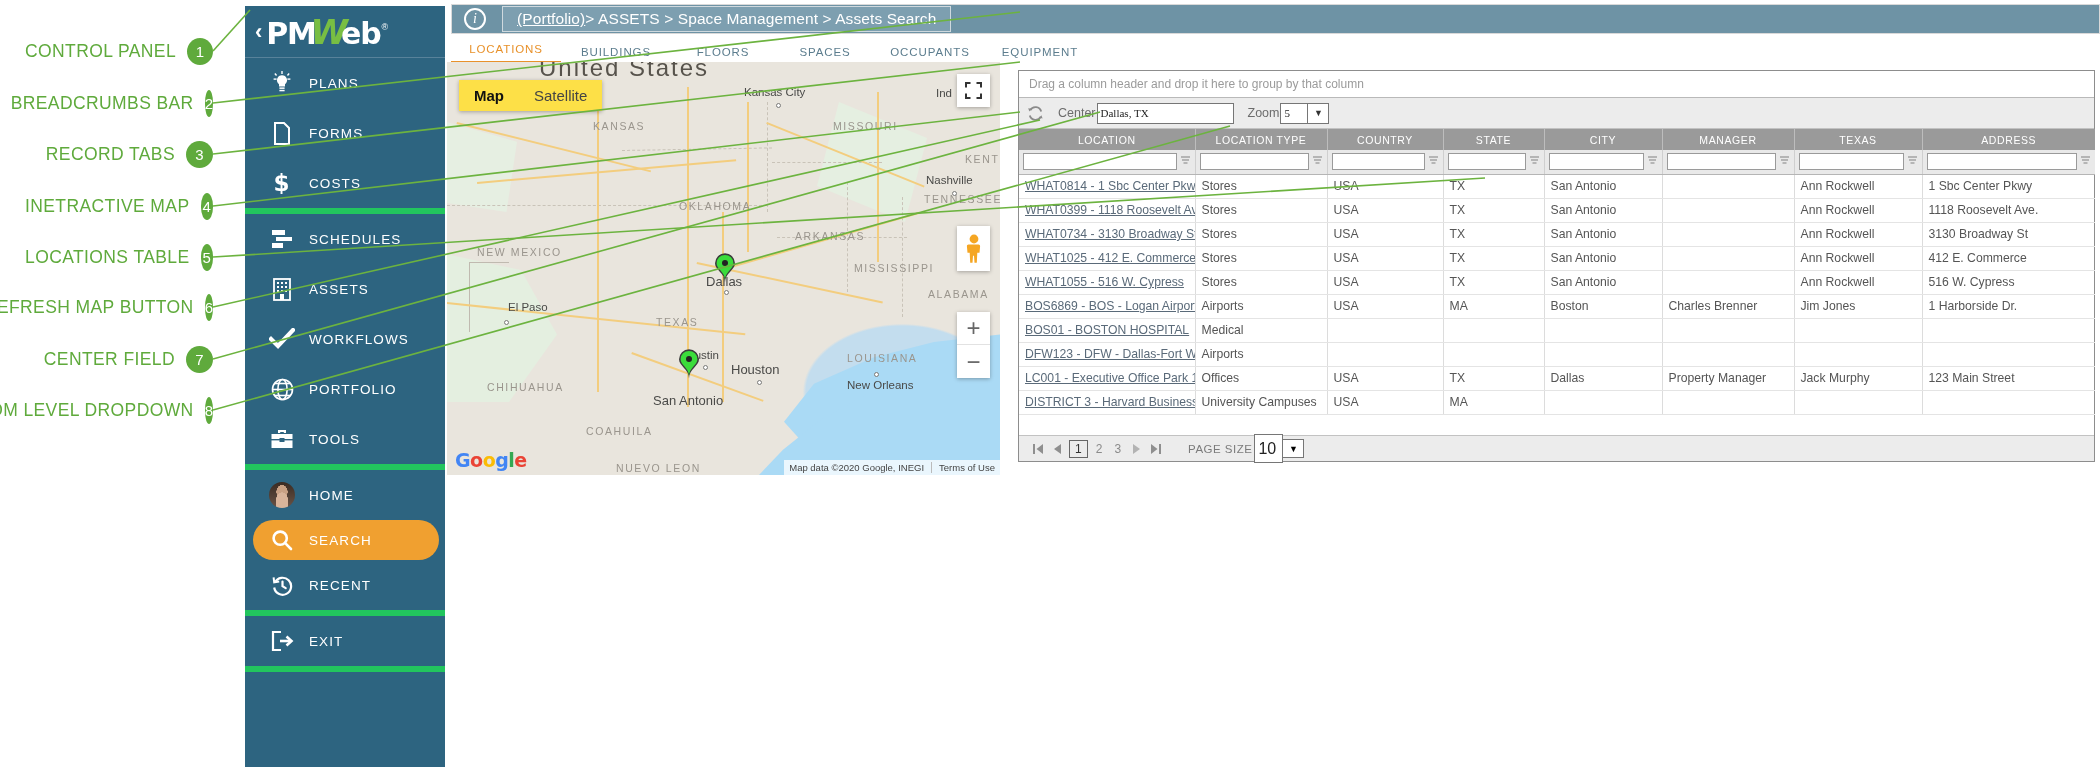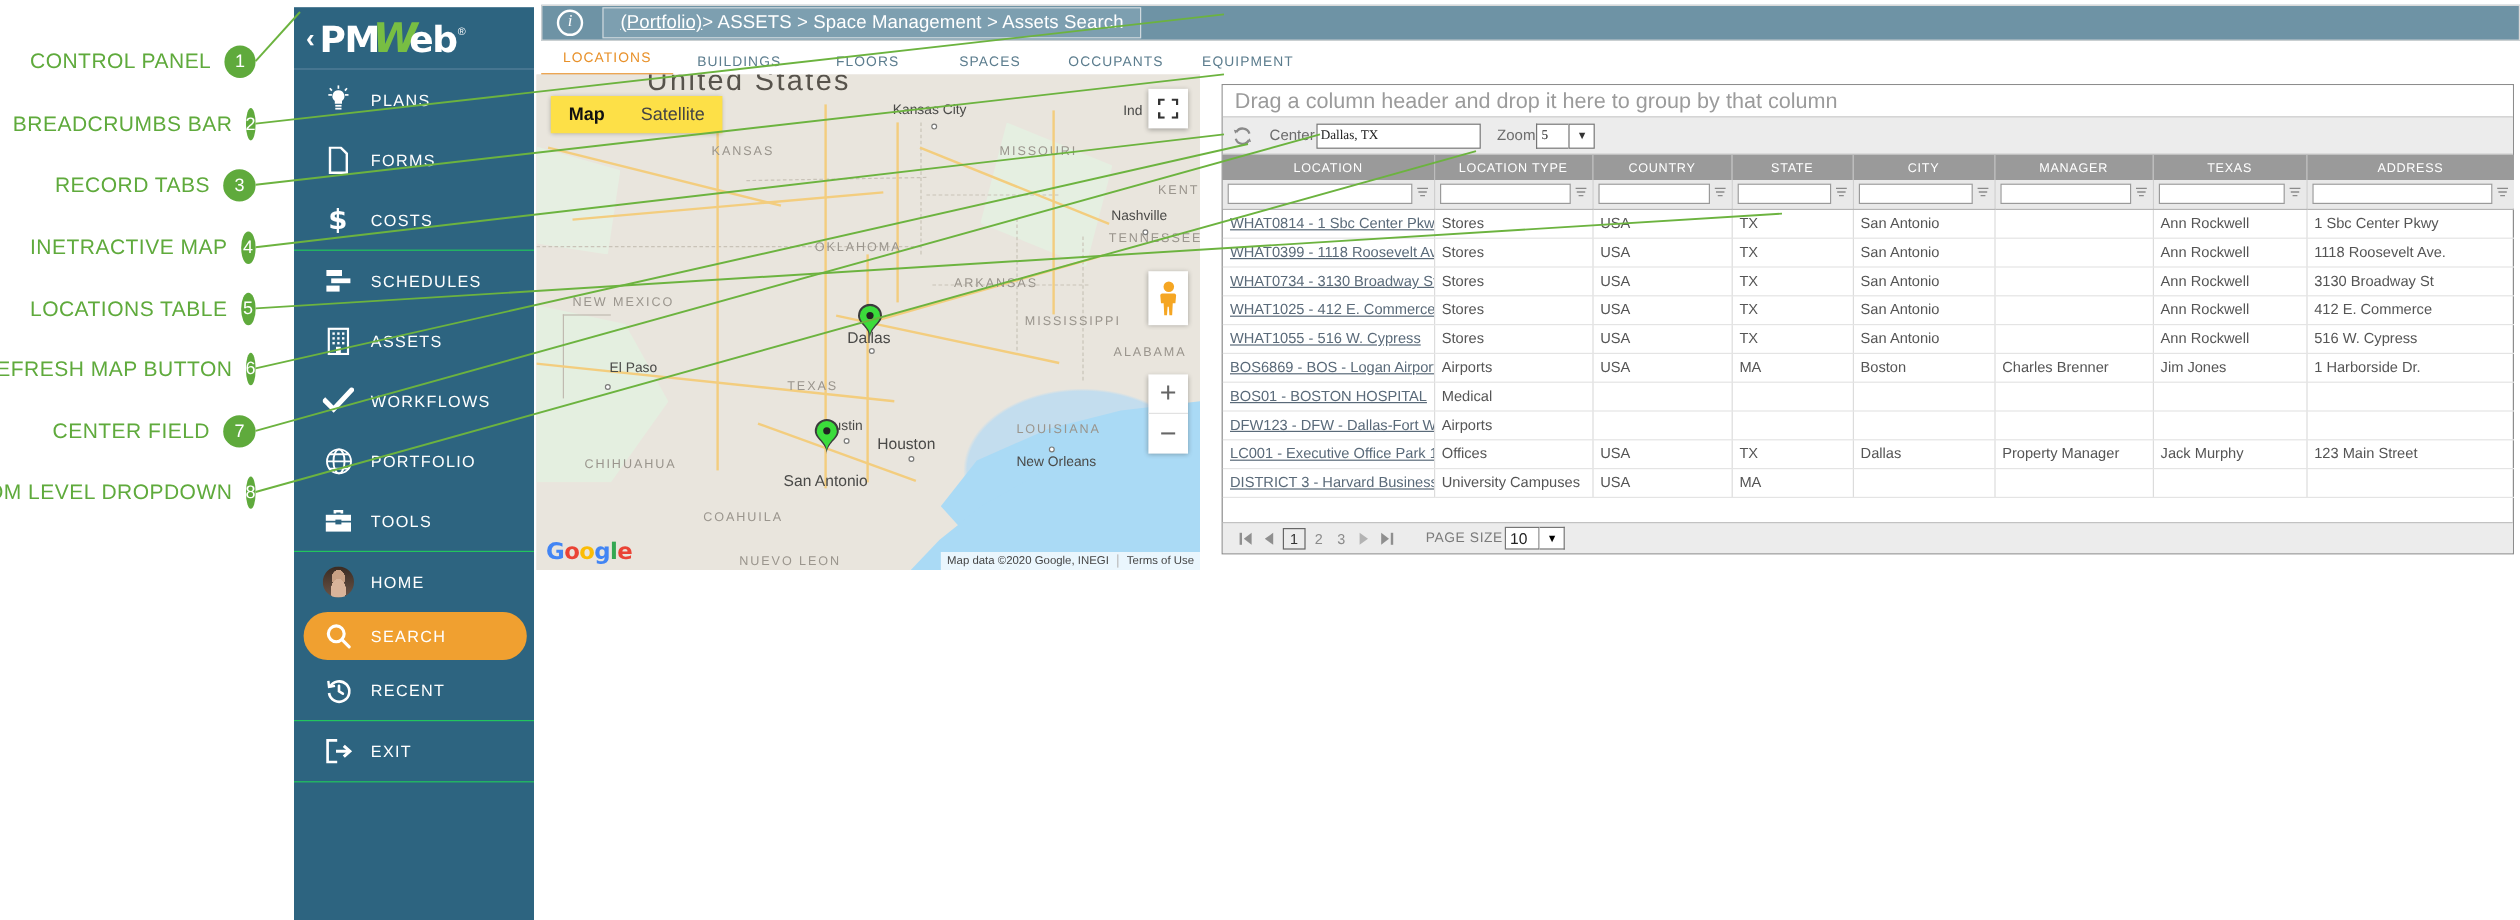--- a/index.html
+++ b/index.html
@@ -39,21 +39,21 @@
   .sb-chev { color:#fff; font-size:22px; font-weight:bold; margin-right:4px; line-height:1; }
   .logo-wrap { position:relative; display:flex; align-items:baseline; }
   .logo-pm { color:#fff; font-size:30px; font-weight:bold; letter-spacing:-1.3px; font-family:"DejaVu Sans", sans-serif; }
   .logo-w {
     color:#78be43; font-size:34px; font-weight:bold; font-style:italic;
     letter-spacing:-5px; margin-left:-5px; font-family:"DejaVu Sans", sans-serif;
   }
   .logo-eb { color:#fff; font-size:30px; font-weight:bold; letter-spacing:-1.2px; margin-left:-2px; font-family:"DejaVu Sans", sans-serif; }
   .logo-reg { color:#fff; font-size:9px; position:relative; top:-14px; left:1px; }
 
-  .sb-group { border-bottom:1px solid #22c55e; }
+  .sb-group { border-bottom:6px solid #22c55e; }
   .sb-item {
     height:50px; display:flex; align-items:center; padding-left:18px;
     color:#fff; font-size:13.5px; letter-spacing:1.1px;
     position:relative;
   }
   .sb-item .sb-ico { width:38px; display:flex; align-items:center; justify-content:center; flex:0 0 38px; }
   .sb-item .sb-lbl { margin-left:8px; }
   .sb-item.active {
     background:#f0a030; border-radius:20px; margin:0 6px 0 8px;
     padding-left:10px; height:40px;
@@ -160,21 +160,21 @@
   .pin { position:absolute; width:22px; height:30px; }
 
   
   #gridpanel {
     position:absolute; left:1018px; top:70px; width:1077px; height:392px;
     border:1px solid #8d8d8d; background:#fff;
   }
   .grid-grouphdr {
     height:27px; background:#fff; border-bottom:1px solid #b9b9b9;
     display:flex; align-items:center; padding-left:10px;
-    color:#9b9b9b; font-size:18px;
+    color:#9b9b9b; font-size:12px;
   }
   .grid-toolbar {
     height:31px; background:#ececec; border-bottom:1px solid #c2c2c2;
     display:flex; align-items:center; padding-left:8px; gap:0;
   }
   .tb-refresh { color:#8a8a8a; font-size:17px; margin-right:14px; display:flex; align-items:center; }
   .tb-label { color:#6c6c6c; font-size:12.5px; margin-right:1px; }
   .tb-input {
     height:21px; border:1px solid #767676; background:#fff;
     font-size:11px; color:#222; padding:0 3px; display:flex; align-items:center;
@@ -212,21 +212,21 @@
 
   .grid-footer {
     position:absolute; left:0; bottom:0; width:100%; height:26px;
     background:#ececec; border-top:1px solid #c2c2c2;
     display:flex; align-items:center; padding-left:9px; gap:0;
   }
   .pg-ico { color:#8f8f8f; font-size:12px; padding:0 4px; display:flex; align-items:center; }
   .pg-num { color:#8b8b8b; font-size:12px; padding:0 6px; }
   .pg-num.cur { color:#333; border:1px solid #666; padding:1px 5px; margin:0 2px; }
   .pg-lbl { color:#7b7b7b; font-size:11.5px; letter-spacing:.5px; margin-left:22px; margin-right:2px; }
-  .ps-input { width:29px; height:19px; border:1px solid #767676; background:#fff; font-size:13px; color:#222; display:flex; align-items:center; padding-left:3px; }
+  .ps-input { width:29px; height:29px; border:1px solid #767676; background:#fff; font-size:16px; color:#222; display:flex; align-items:center; padding-left:3px; }
   .ps-arrow { width:21px; height:19px; border:1px solid #767676; border-left:none; background:#fff; display:flex; align-items:center; justify-content:center; font-size:9px; }
 </style>
 </head>
 <body>
 
 <div id="root">
 
   <div id="sidebar">
     <div class="sb-logo">
       <span class="sb-chev">‹</span>

